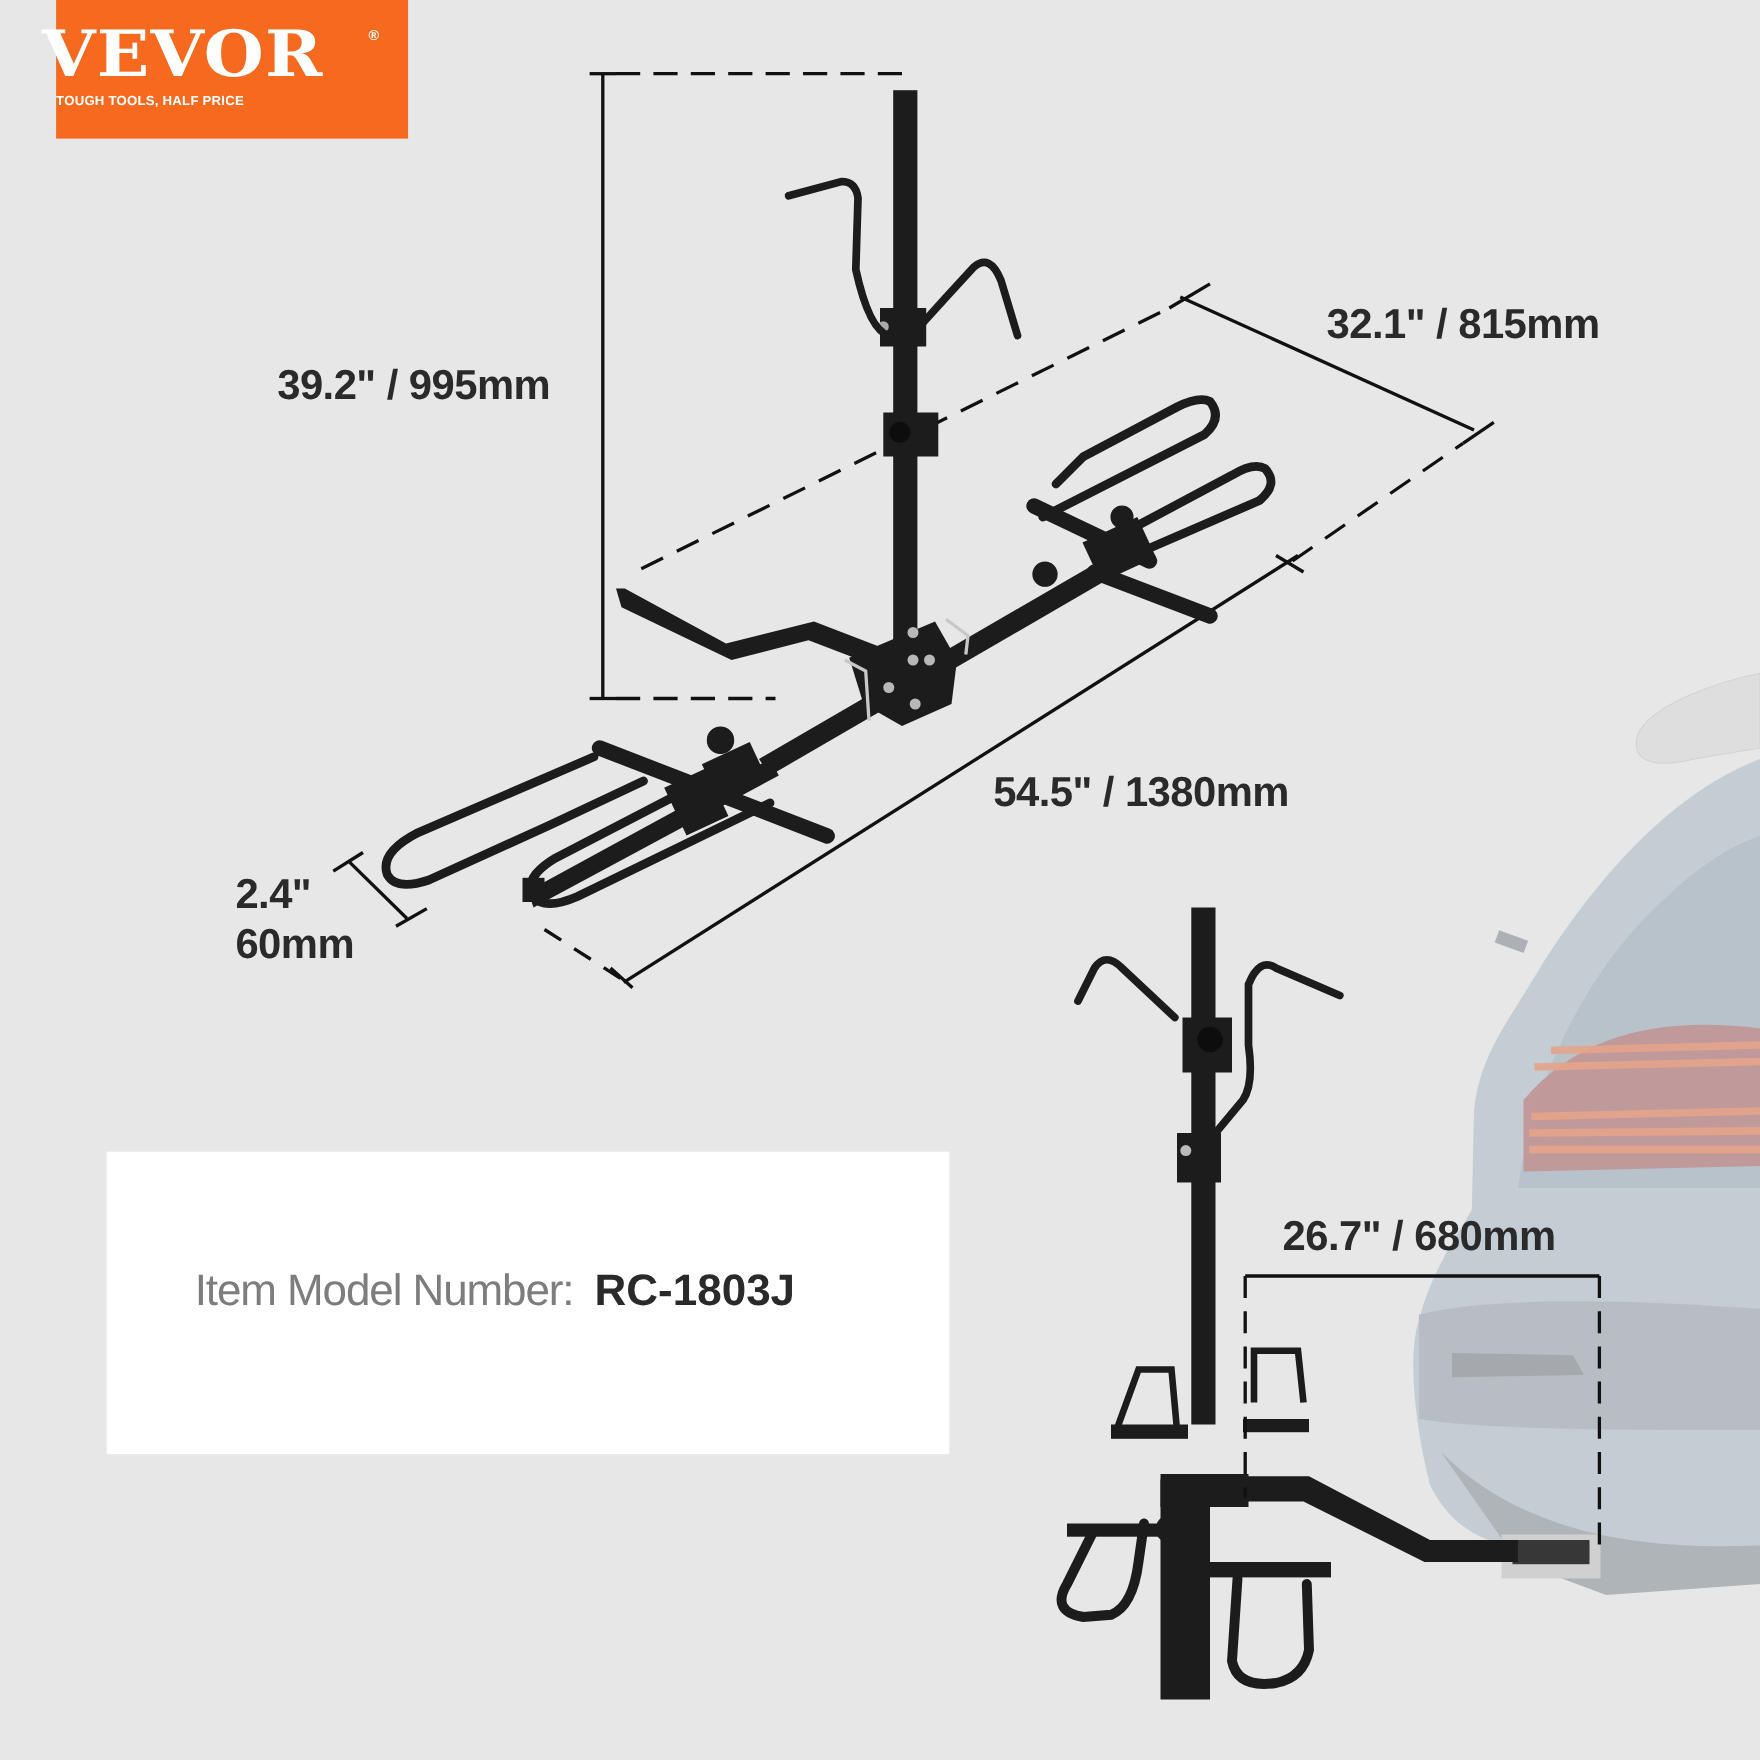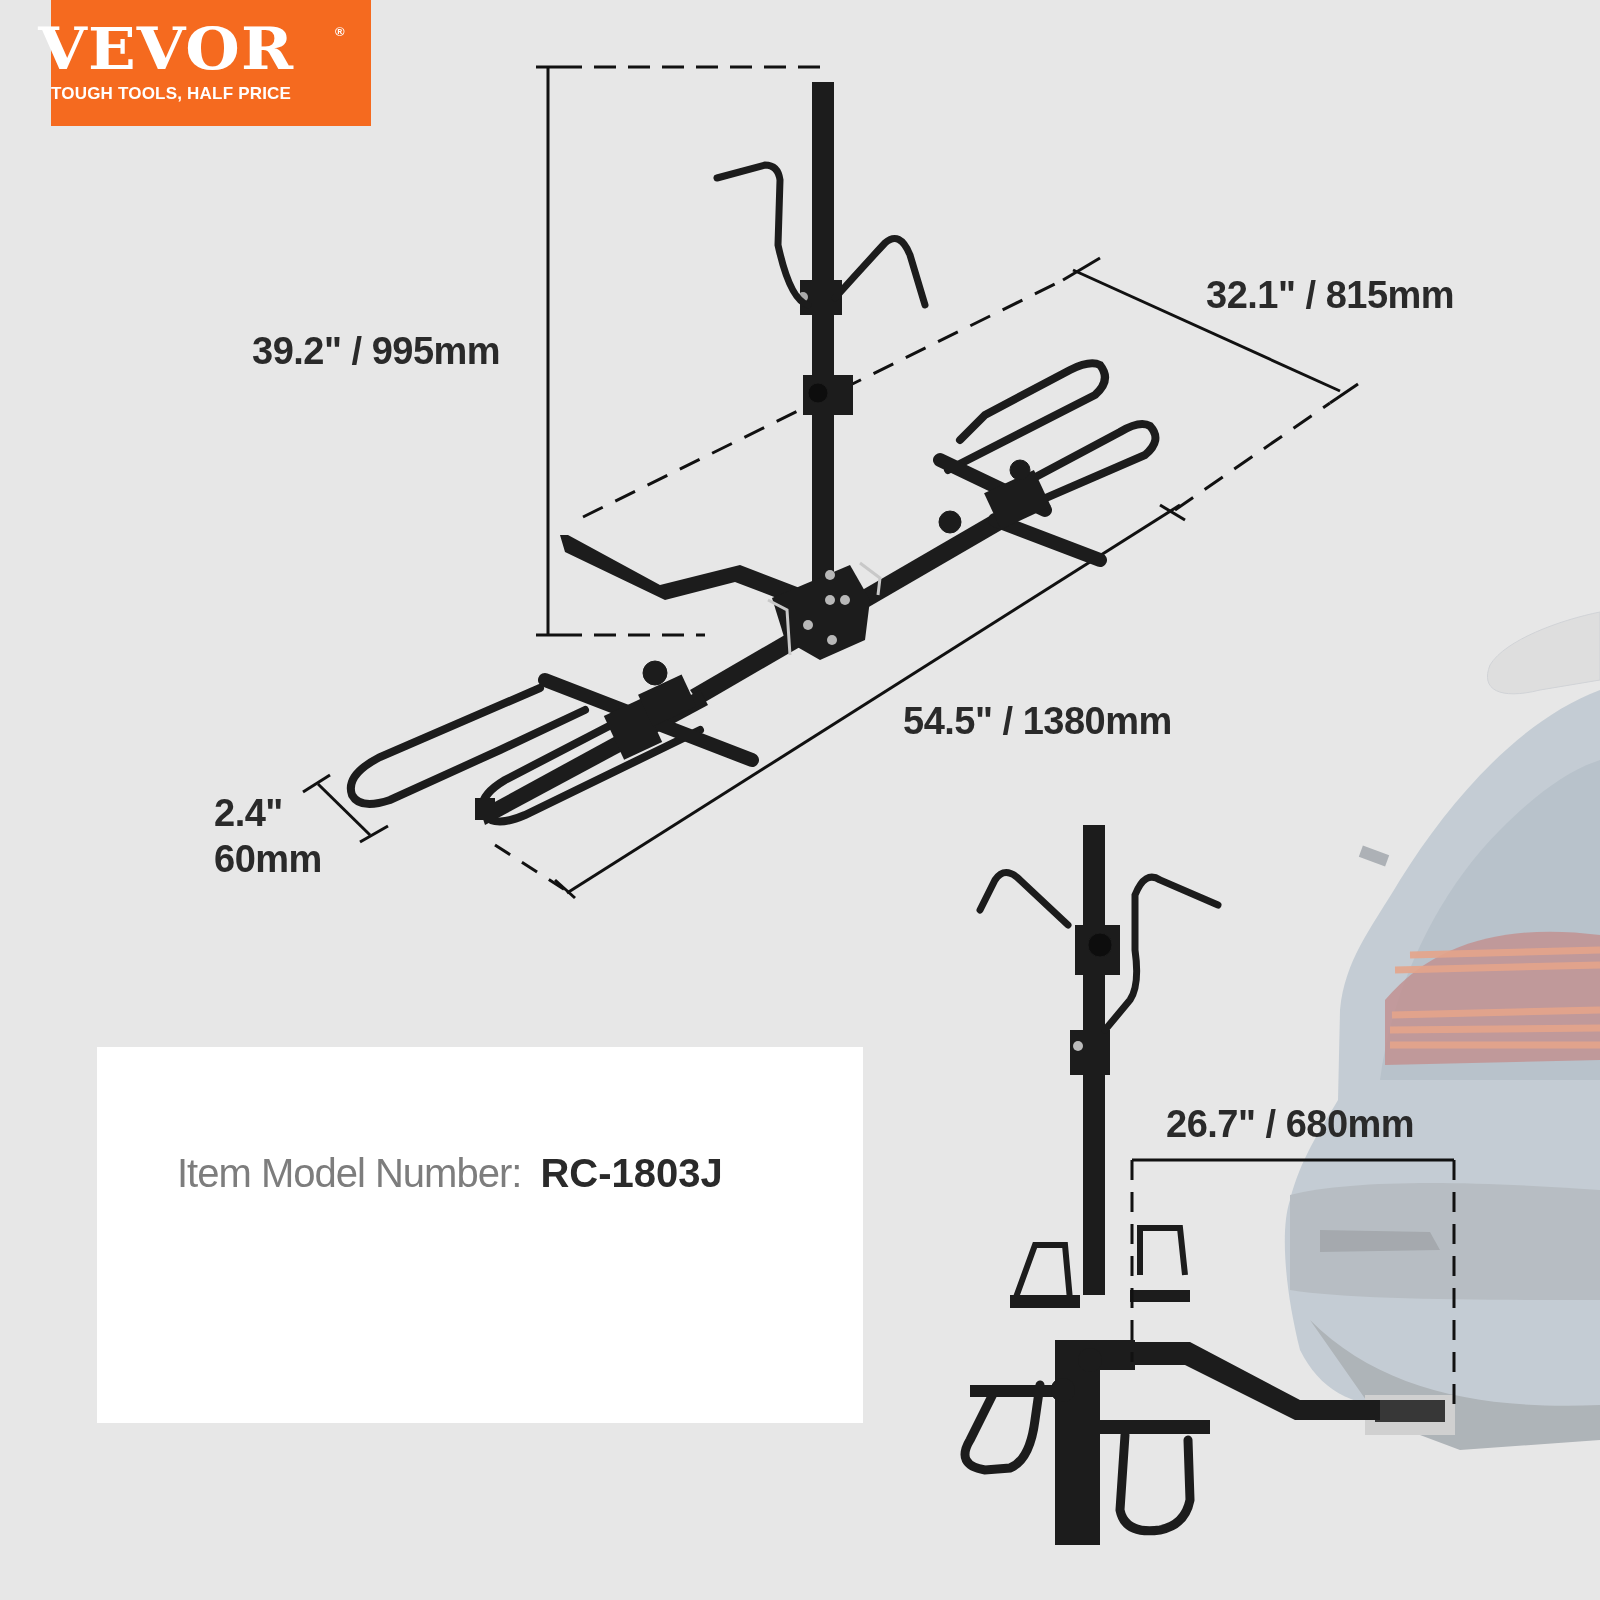--- a/index.html
+++ b/index.html
@@ -17,30 +17,30 @@
   }
   .logo .brand {
     position: absolute; left: 0; right: 0; top: 20px;
     font-family: "DejaVu Serif", serif; font-weight: bold;
     font-size: 58px; letter-spacing: 1px; line-height: 1;
     transform: scaleX(1.08);
   }
   .logo .reg { position: absolute; left: 284px; top: 24px; font-size: 13px; font-weight: bold; }
   .logo .tag {
     position: absolute; left: 0; right: 0; top: 84px;
-    font-size: 17px; font-weight: bold; letter-spacing: 0.2px;
+    font-size: 12px; font-weight: bold; letter-spacing: 0.2px;
   }
   svg.art { position: absolute; left: 0; top: 0; }
   .dim {
     position: absolute; color: #2a2a2a; font-weight: bold;
     font-size: 38px; letter-spacing: -0.5px; white-space: nowrap; line-height: 1;
   }
   .dim.stack { line-height: 1.22; }
   .info-panel {
-    position: absolute; left: 97px; top: 1047px; width: 766px; height: 376px;
+    position: absolute; left: 97px; top: 1047px; width: 766px; height: 275px;
     background: #ffffff;
   }
   .info-row {
     position: absolute; left: 80px; font-size: 40px; white-space: nowrap; line-height: 1;
   }
   .info-row .lbl { color: #7d7d7d; letter-spacing: -1px; }
   .info-row .val { color: #2a2a2a; font-weight: bold; margin-left: 8px; }
 </style>
 </head>
 <body>

